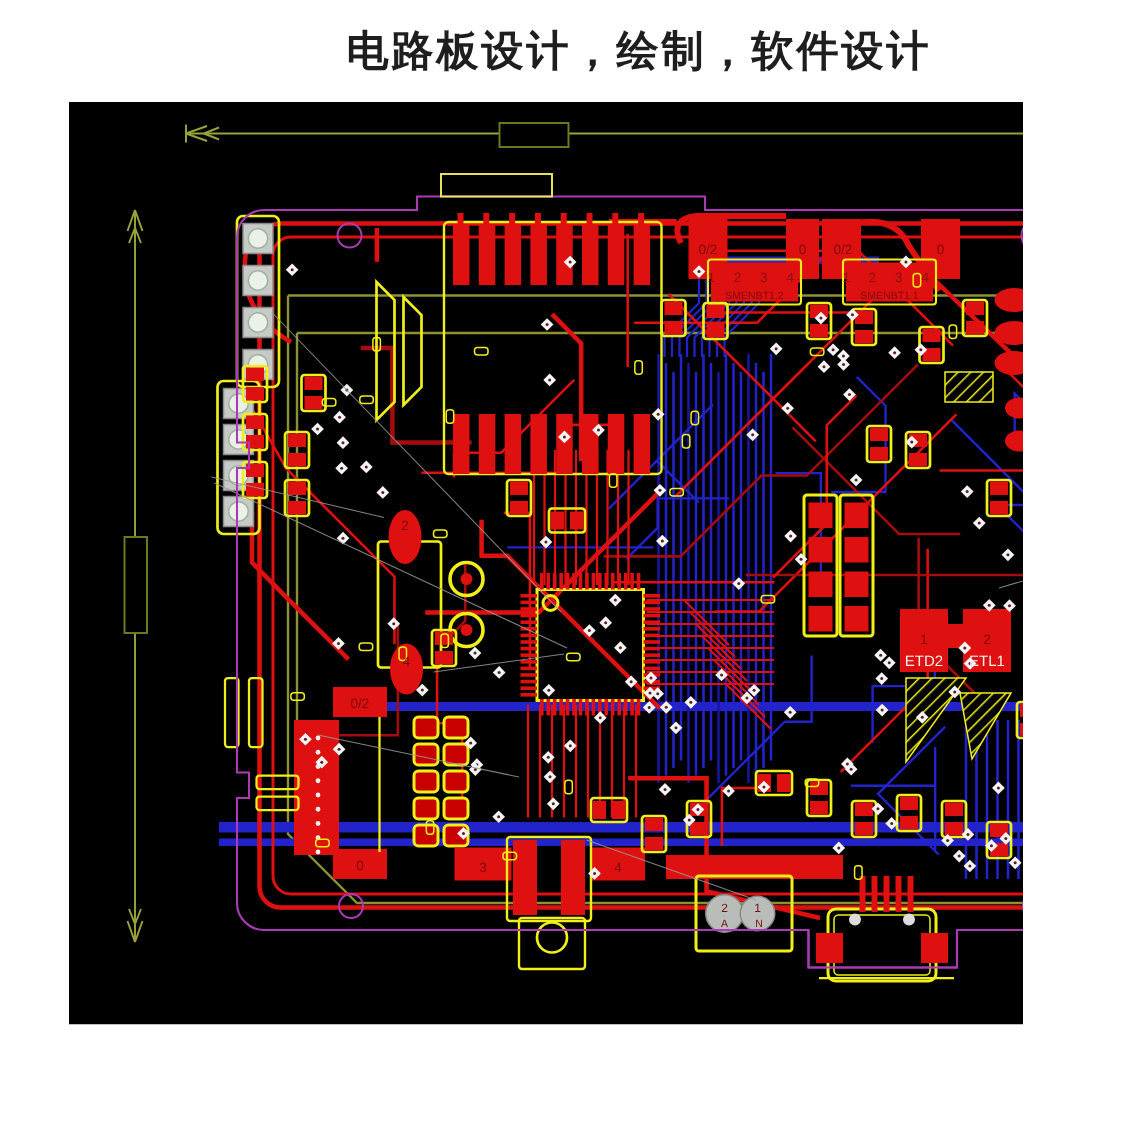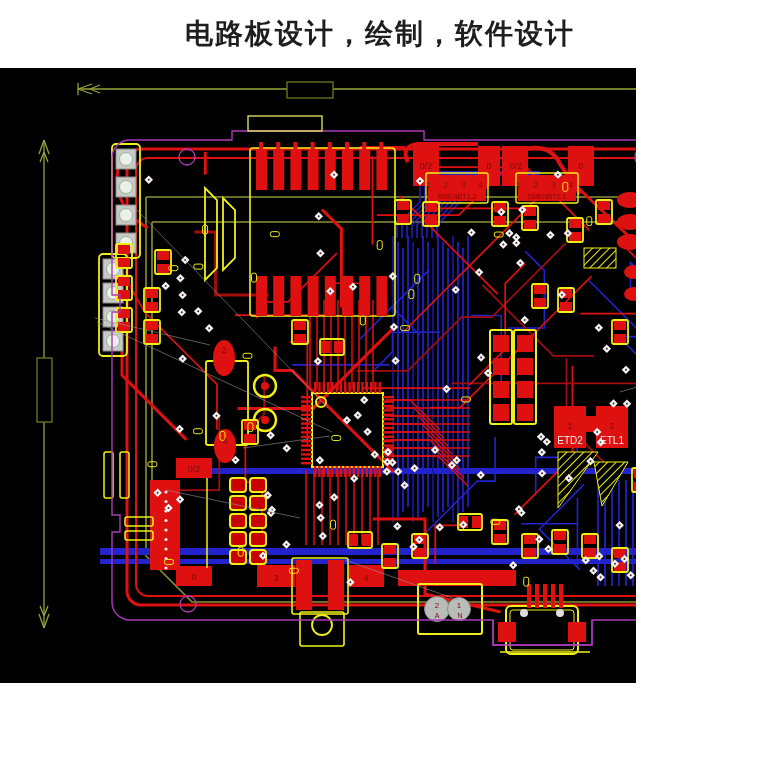--- a/index.html
+++ b/index.html
@@ -1,17 +1,17 @@
 <!DOCTYPE html>
 <html><head>
 <meta charset="utf-8">
 <style>
   html,body{margin:0;padding:0;background:#ffffff;}
   .page{position:relative;width:636px;height:760px;background:#ffffff;overflow:hidden;
-        font-family:"Liberation Sans", sans-serif;}
+        font-family:"Liberation Sans", sans-serif;margin-left:46px;}
   .banner{position:absolute;left:0;top:0;width:760px;height:68px;background:#ffffff;
           display:flex;align-items:center;justify-content:center;}
   .banner-title{font-size:28px;font-weight:600;color:#1e1e1e;letter-spacing:2px;}
   .footer{position:absolute;left:0;top:683px;width:760px;height:77px;background:#ffffff;}
   svg{position:absolute;left:0;top:0;}
   text{font-family:"Liberation Sans", sans-serif;}
 </style>
 </head>
 <body>
 

